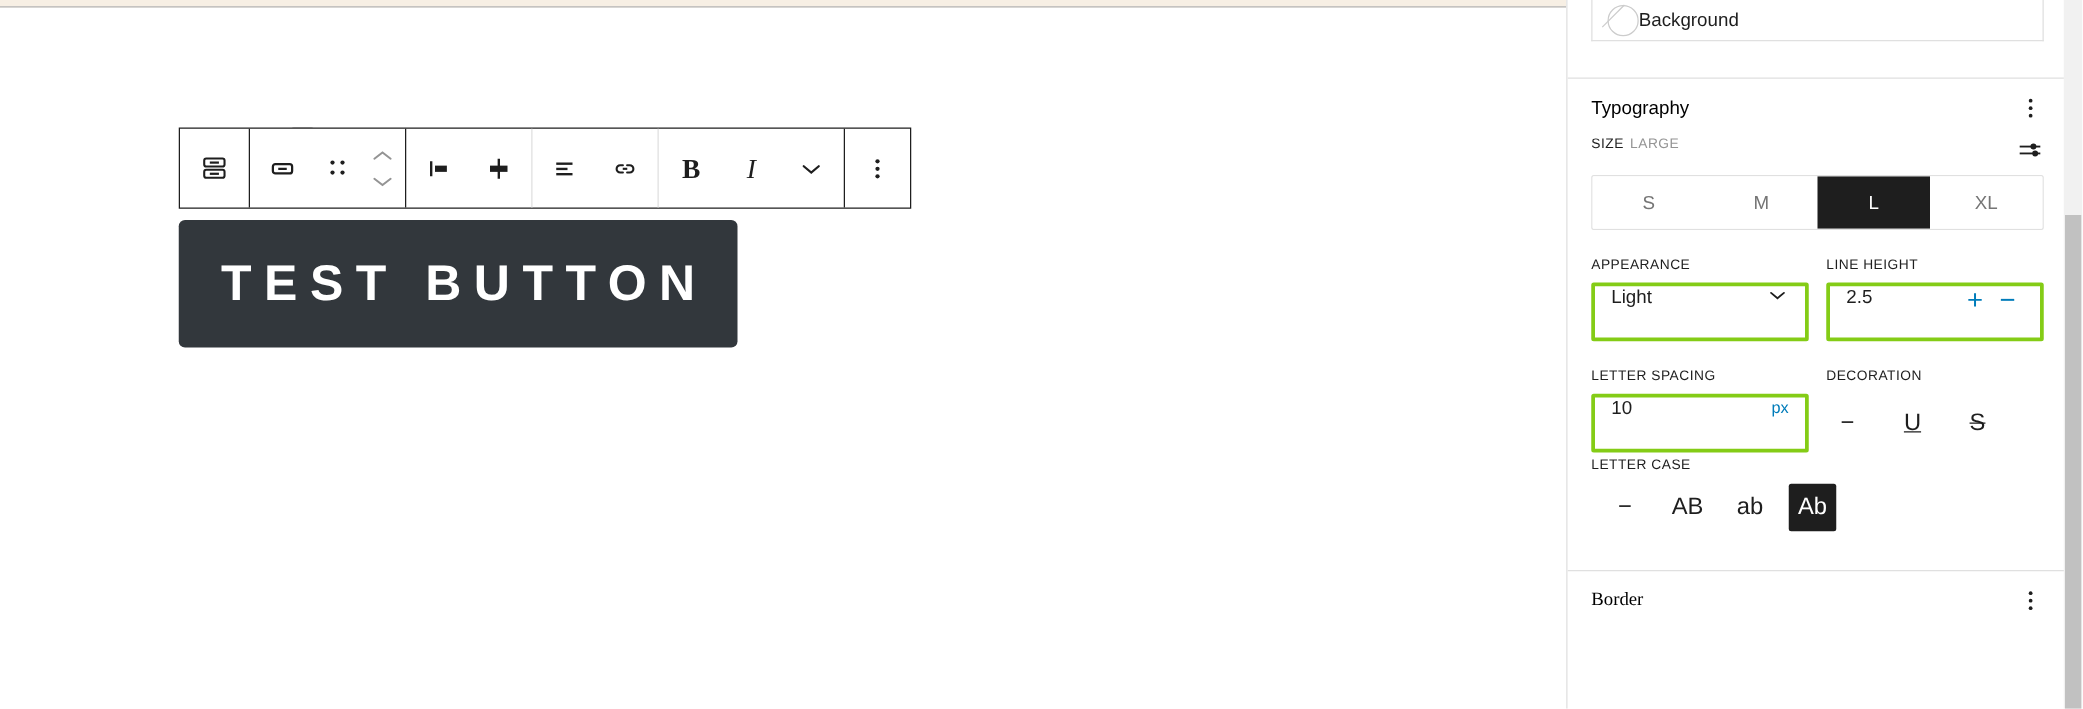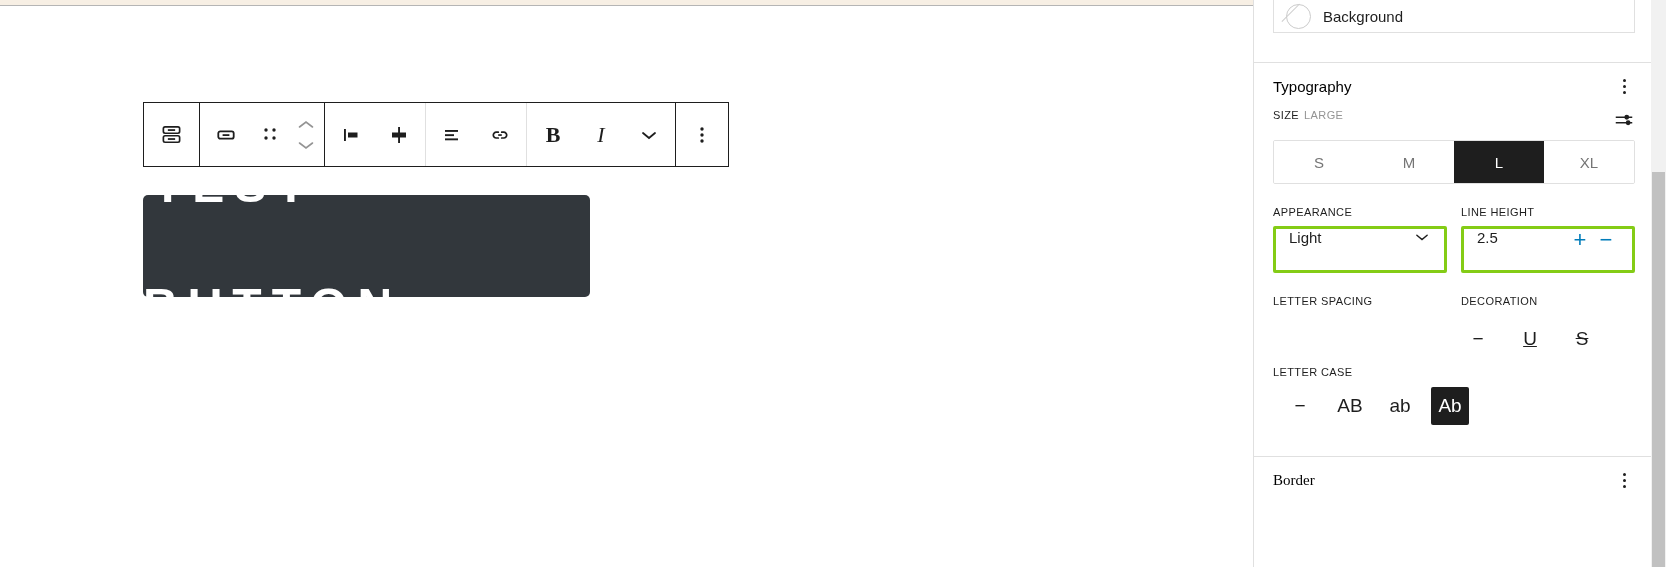--- a/index.html
+++ b/index.html
@@ -107,31 +107,31 @@
   .frag {
     position: absolute;
     background: #1e1e1e;
     z-index: 39;
   }
 
   
   .test-button {
     position: absolute;
     left: 143px;
-    top: 188px;
+    top: 169px;
     width: 447px;
     height: 102px;
     background: #32373c;
     border-radius: 5px;
     display: flex;
     align-items: center;
     justify-content: center;
     color: #ffffff;
     font-weight: bold;
-    font-size: 48px;
+    font-size: 40px;
     letter-spacing: 10px;
     text-indent: 10px;
     line-height: 2.5;
     text-transform: uppercase;
     cursor: text;
     user-select: none;
   }
 
   
   .sidebar {
@@ -145,21 +145,20 @@
   }
 
   .panel-row-bg {
     margin: 0 19px;
     height: 33px;
     border: 1px solid #e0e0e0;
     border-top: none;
     display: flex;
     align-items: center;
     padding-left: 12px;
-    gap: 12px;
   }
 
   .swatch-none {
     width: 25px; height: 25px;
     border-radius: 50%;
     border: 1px solid #ccc;
     position: relative;
     flex: none;
   }
   .swatch-none::after {
@@ -509,20 +508,24 @@
             <span class="val">2.5</span>
             <span class="stepper-btn">+</span>
             <span class="stepper-btn">−</span>
           </div>
         </div>
       </div>
 
       <div class="two-col">
         <div class="col">
           <span class="field-label">LETTER SPACING</span>
+          <div class="control-box">
+            <span class="val">10</span>
+            <span class="unit">px</span>
+          </div>
         </div>
         <div class="col">
           <span class="field-label">DECORATION</span>
           <div class="decoration-row">
             <span class="icon-btn">−</span>
             <span class="icon-btn" style="text-decoration:underline;">U</span>
             <span class="icon-btn" style="text-decoration:line-through;">S</span>
           </div>
         </div>
       </div>

